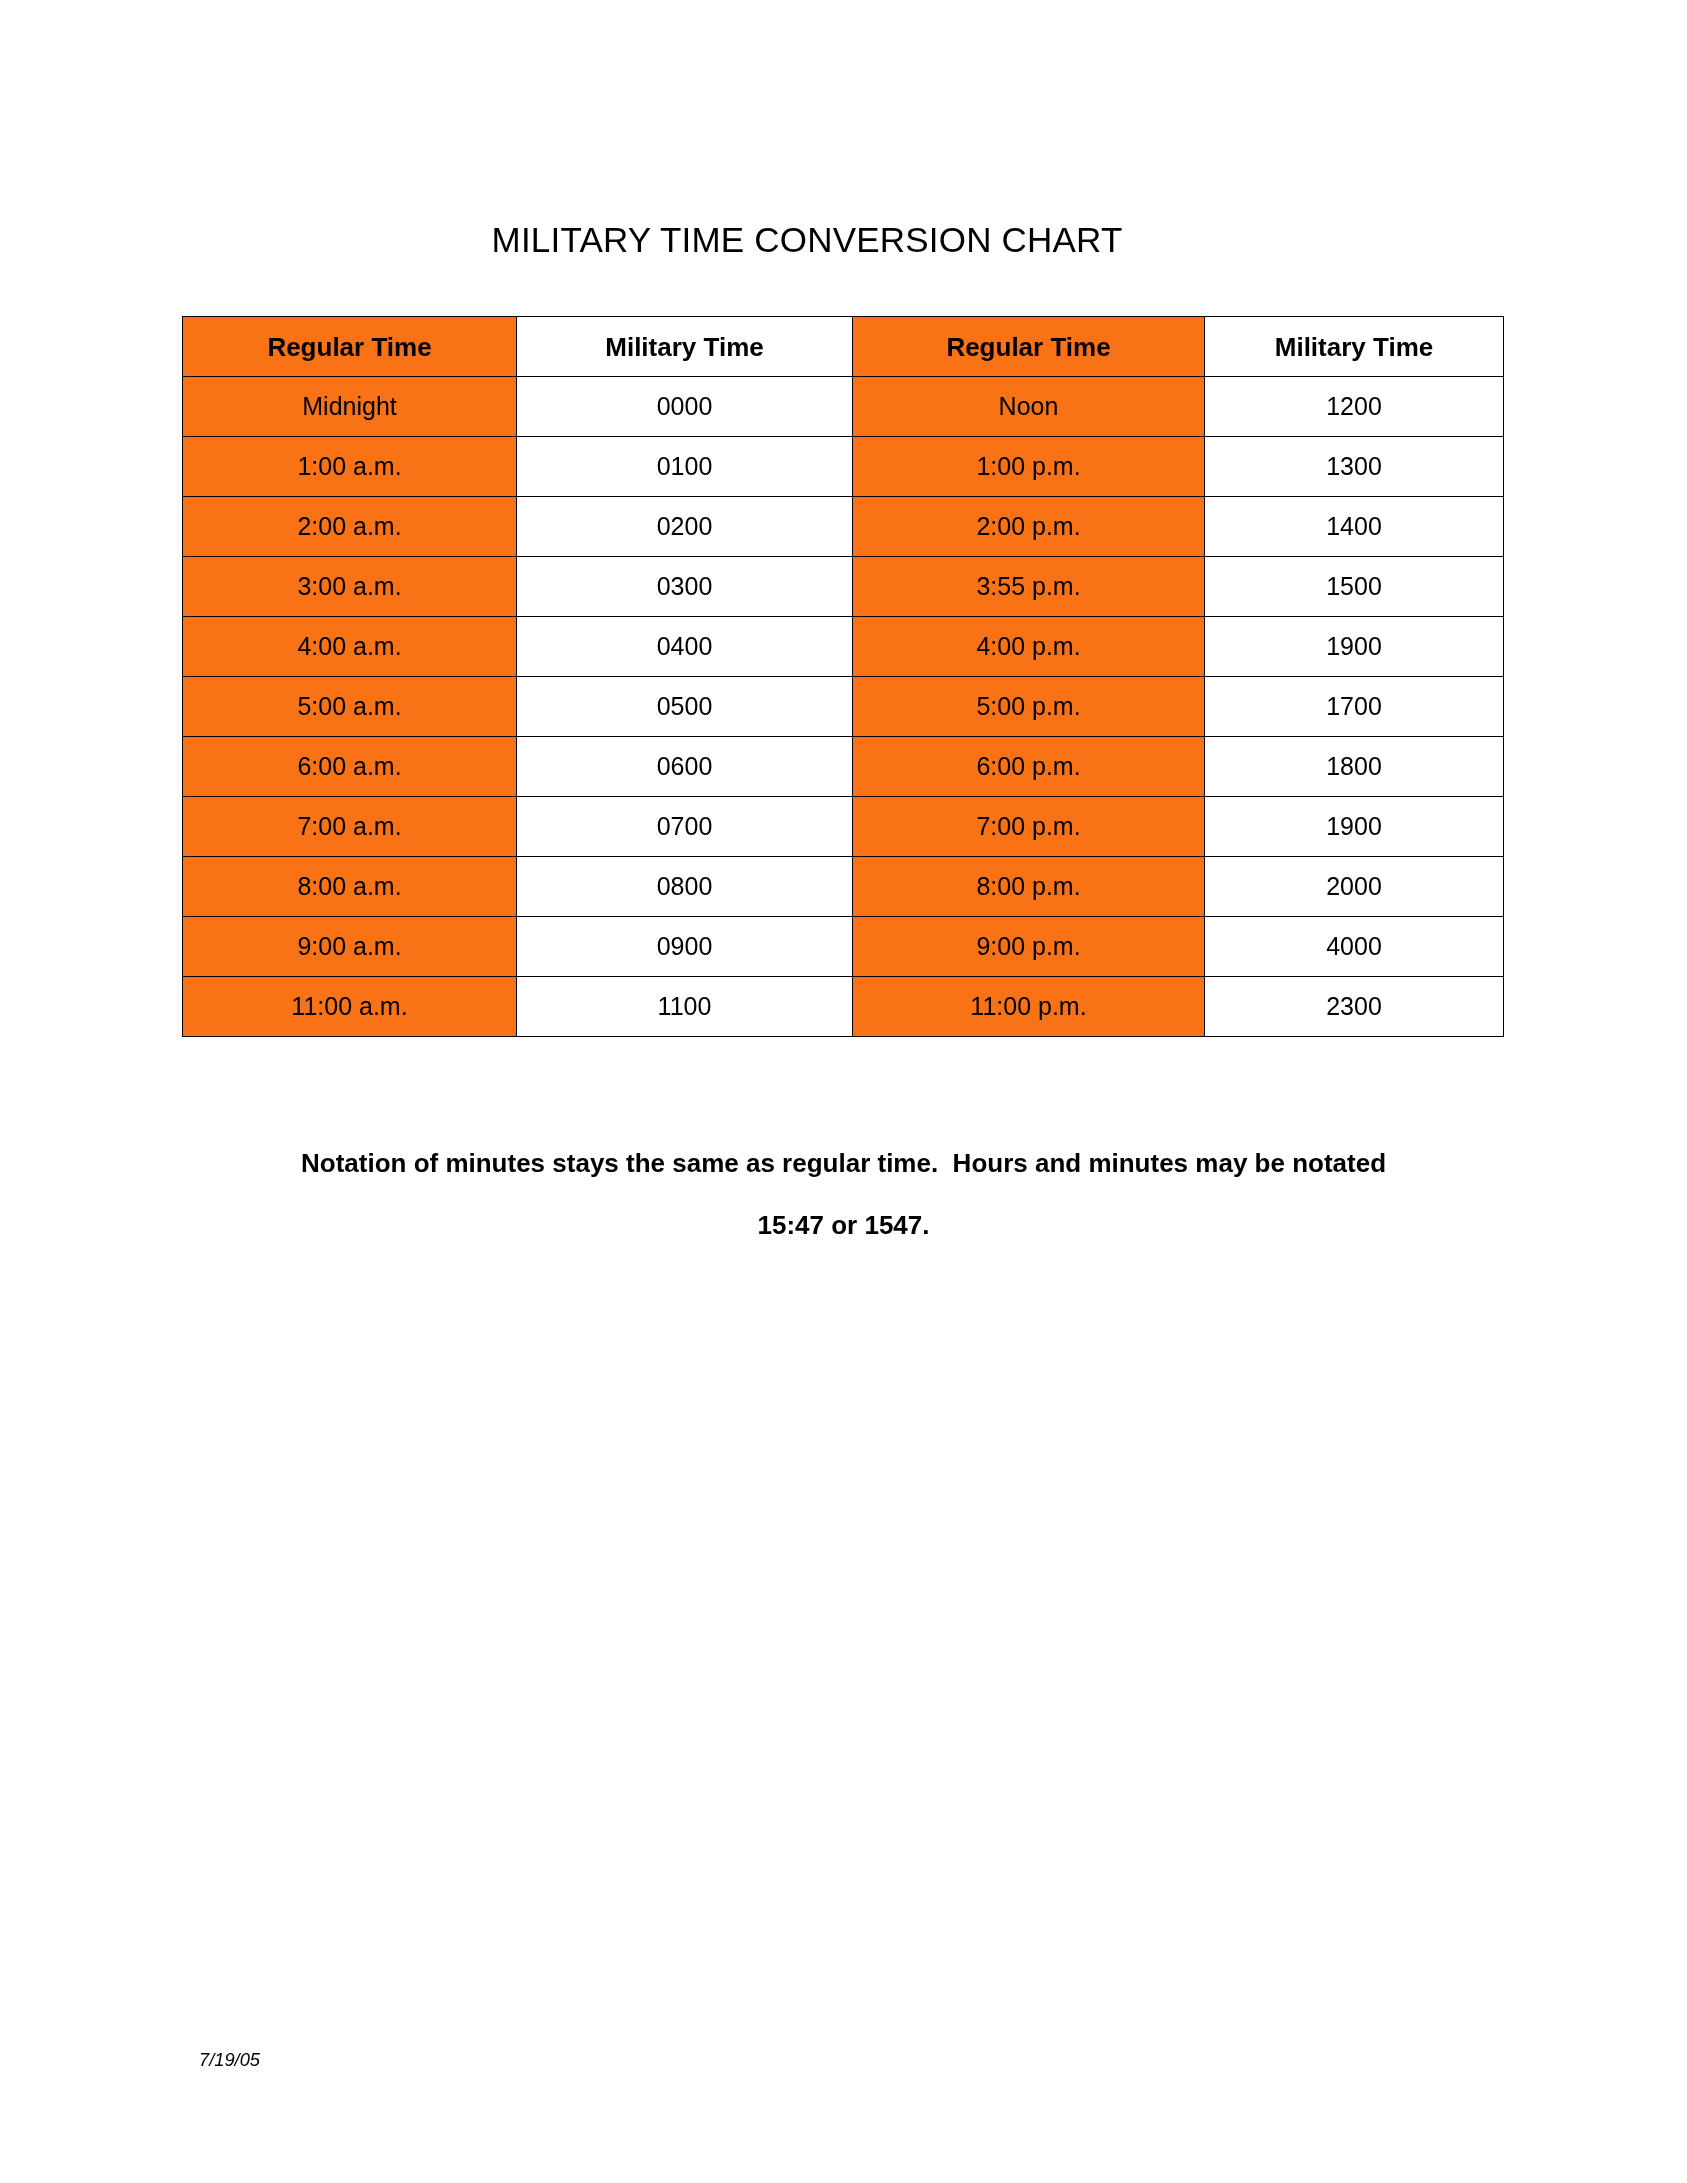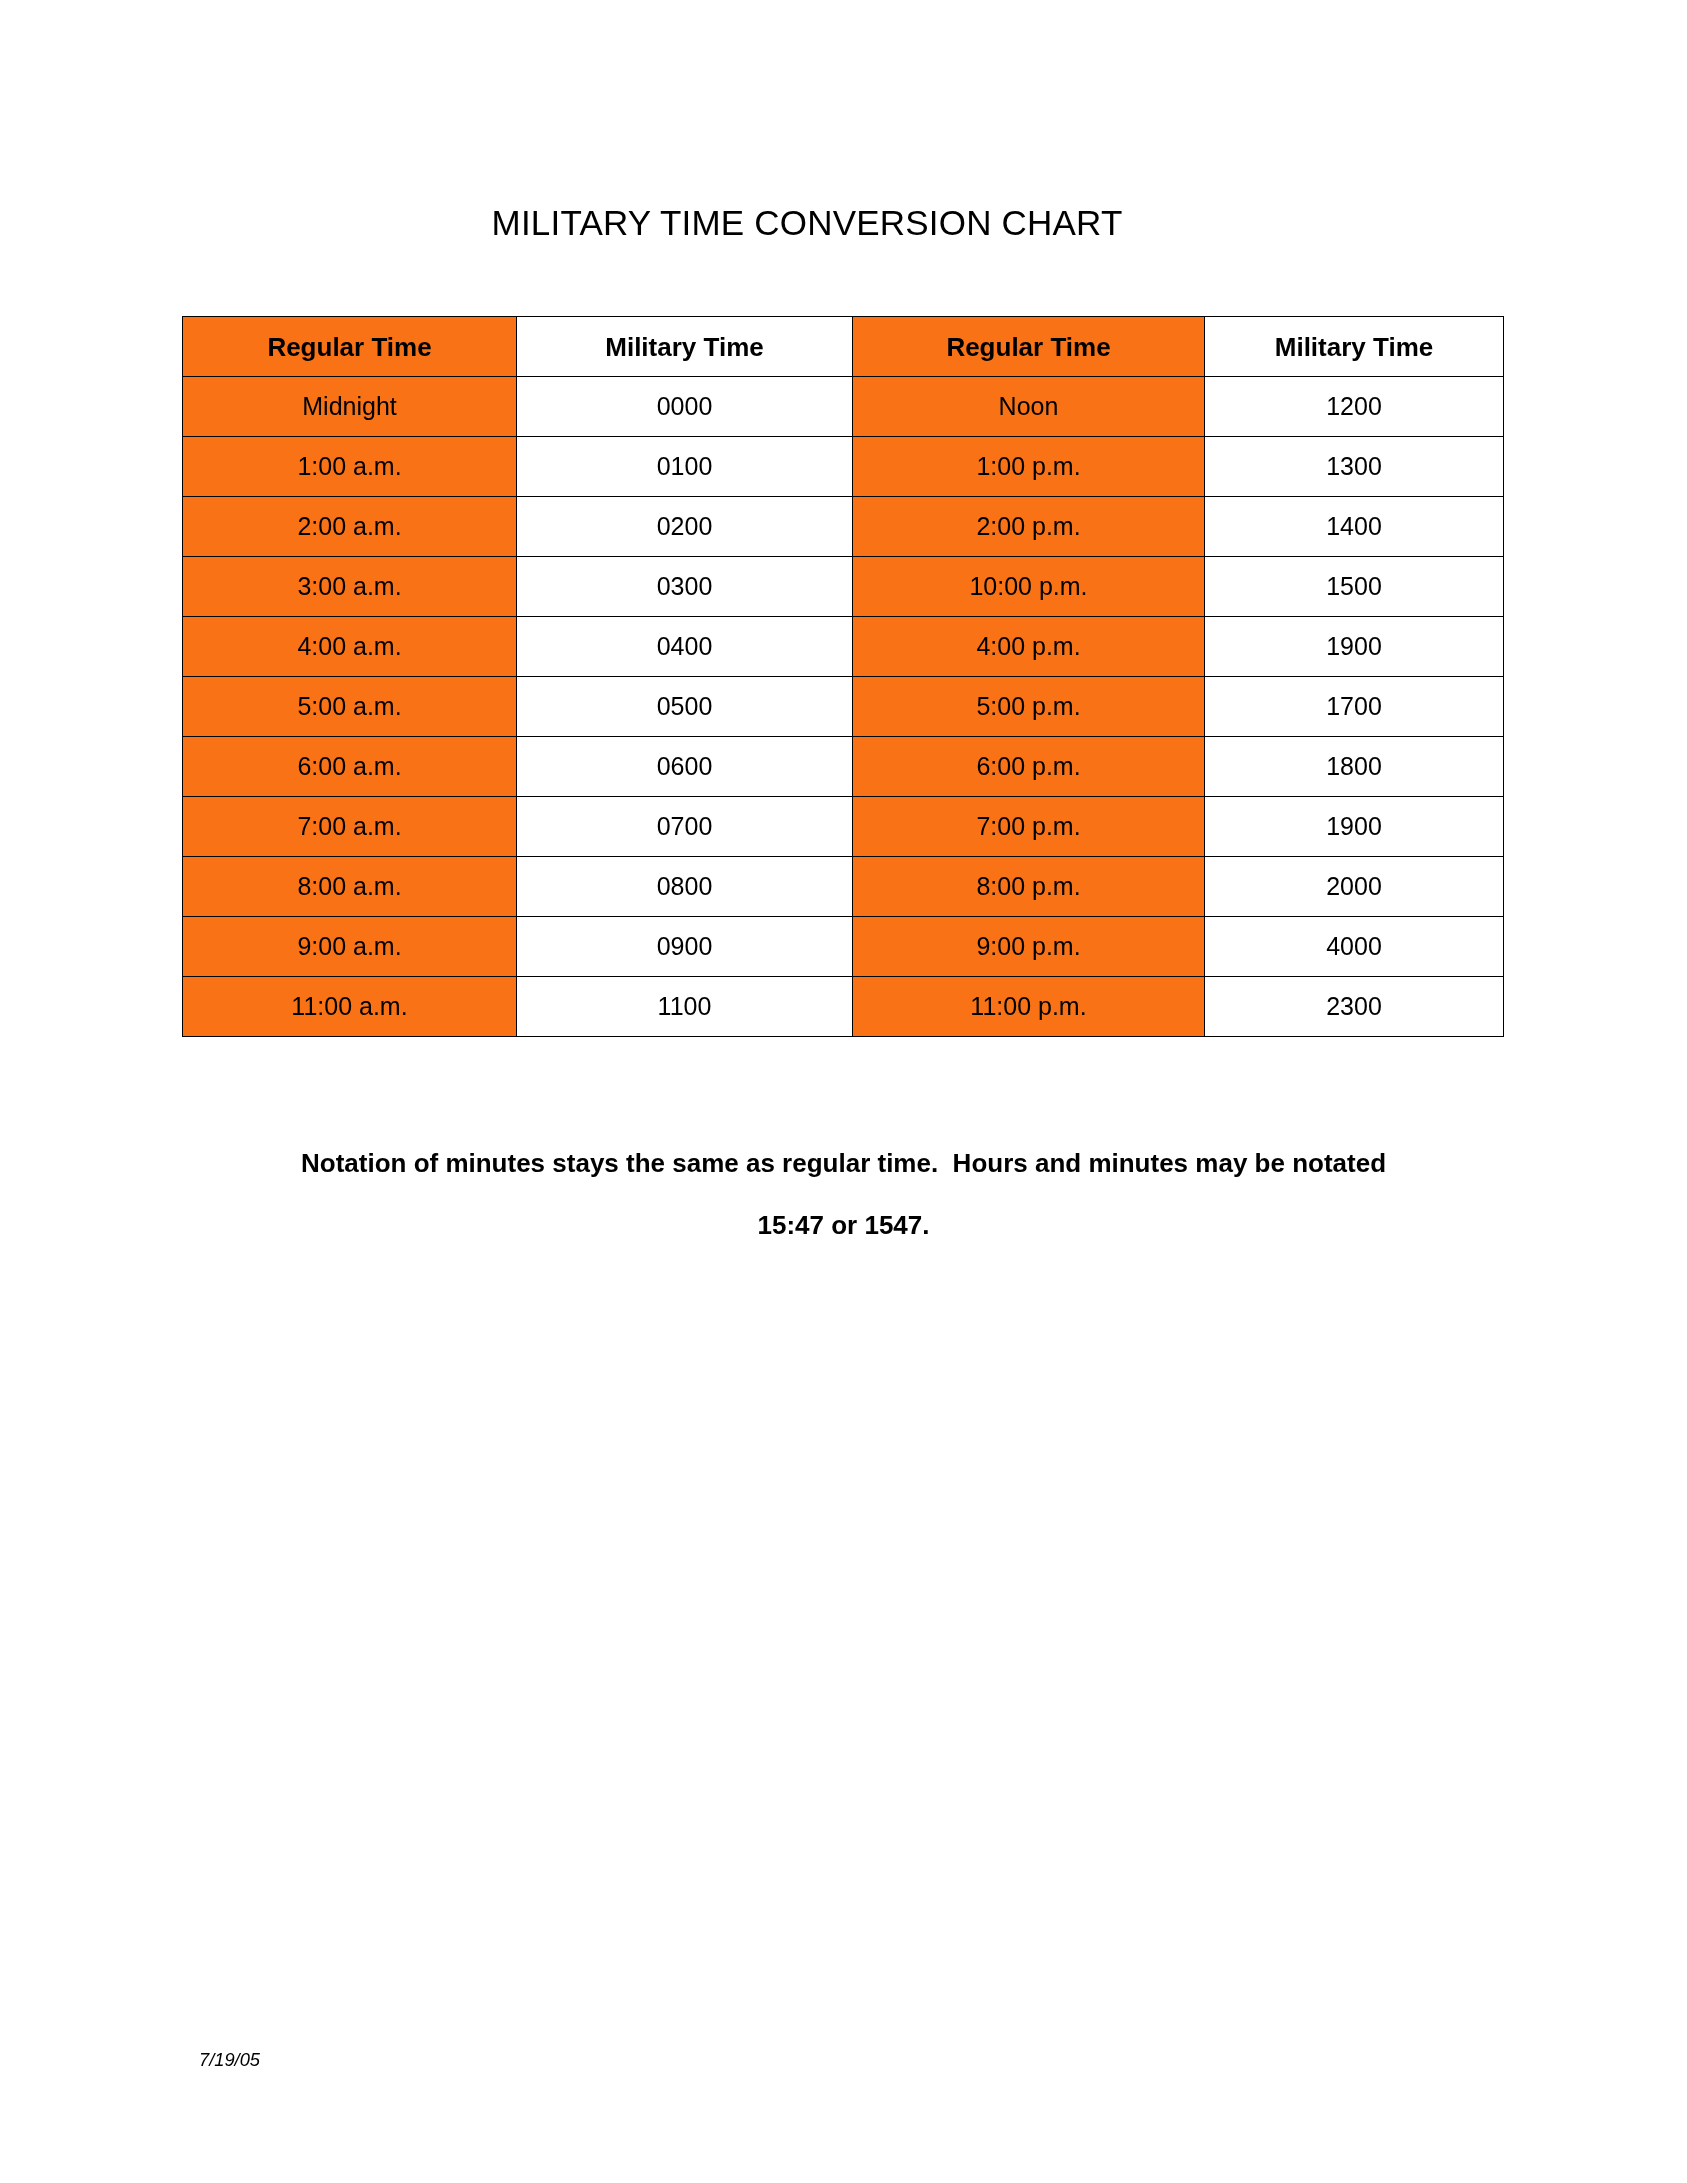--- a/index.html
+++ b/index.html
@@ -18,21 +18,21 @@
 
   #page {
     position: absolute;
     inset: 0;
     background: #ffffff;
   }
 
   
   .doc-title {
     position: absolute;
-    top: 203px;
+    top: 220px;
     left: 0;
     width: 1614px;
     text-align: center;
     font-size: 35px;
     font-weight: 400;
     letter-spacing: 0.2px;
     color: #000000;
     white-space: nowrap;
   }
 
@@ -141,21 +141,21 @@
           </tr>
           <tr>
             <td class="shaded">2:00 a.m.</td>
             <td class="plain">0200</td>
             <td class="shaded">2:00 p.m.</td>
             <td class="plain">1400</td>
           </tr>
           <tr>
             <td class="shaded">3:00 a.m.</td>
             <td class="plain">0300</td>
-            <td class="shaded">10:00 p.m.</td>
+            <td class="shaded">3:55 p.m.</td>
             <td class="plain">1500</td>
           </tr>
           <tr>
             <td class="shaded">4:00 a.m.</td>
             <td class="plain">0400</td>
             <td class="shaded">4:00 p.m.</td>
             <td class="plain">1900</td>
           </tr>
           <tr>
             <td class="shaded">5:00 a.m.</td>

